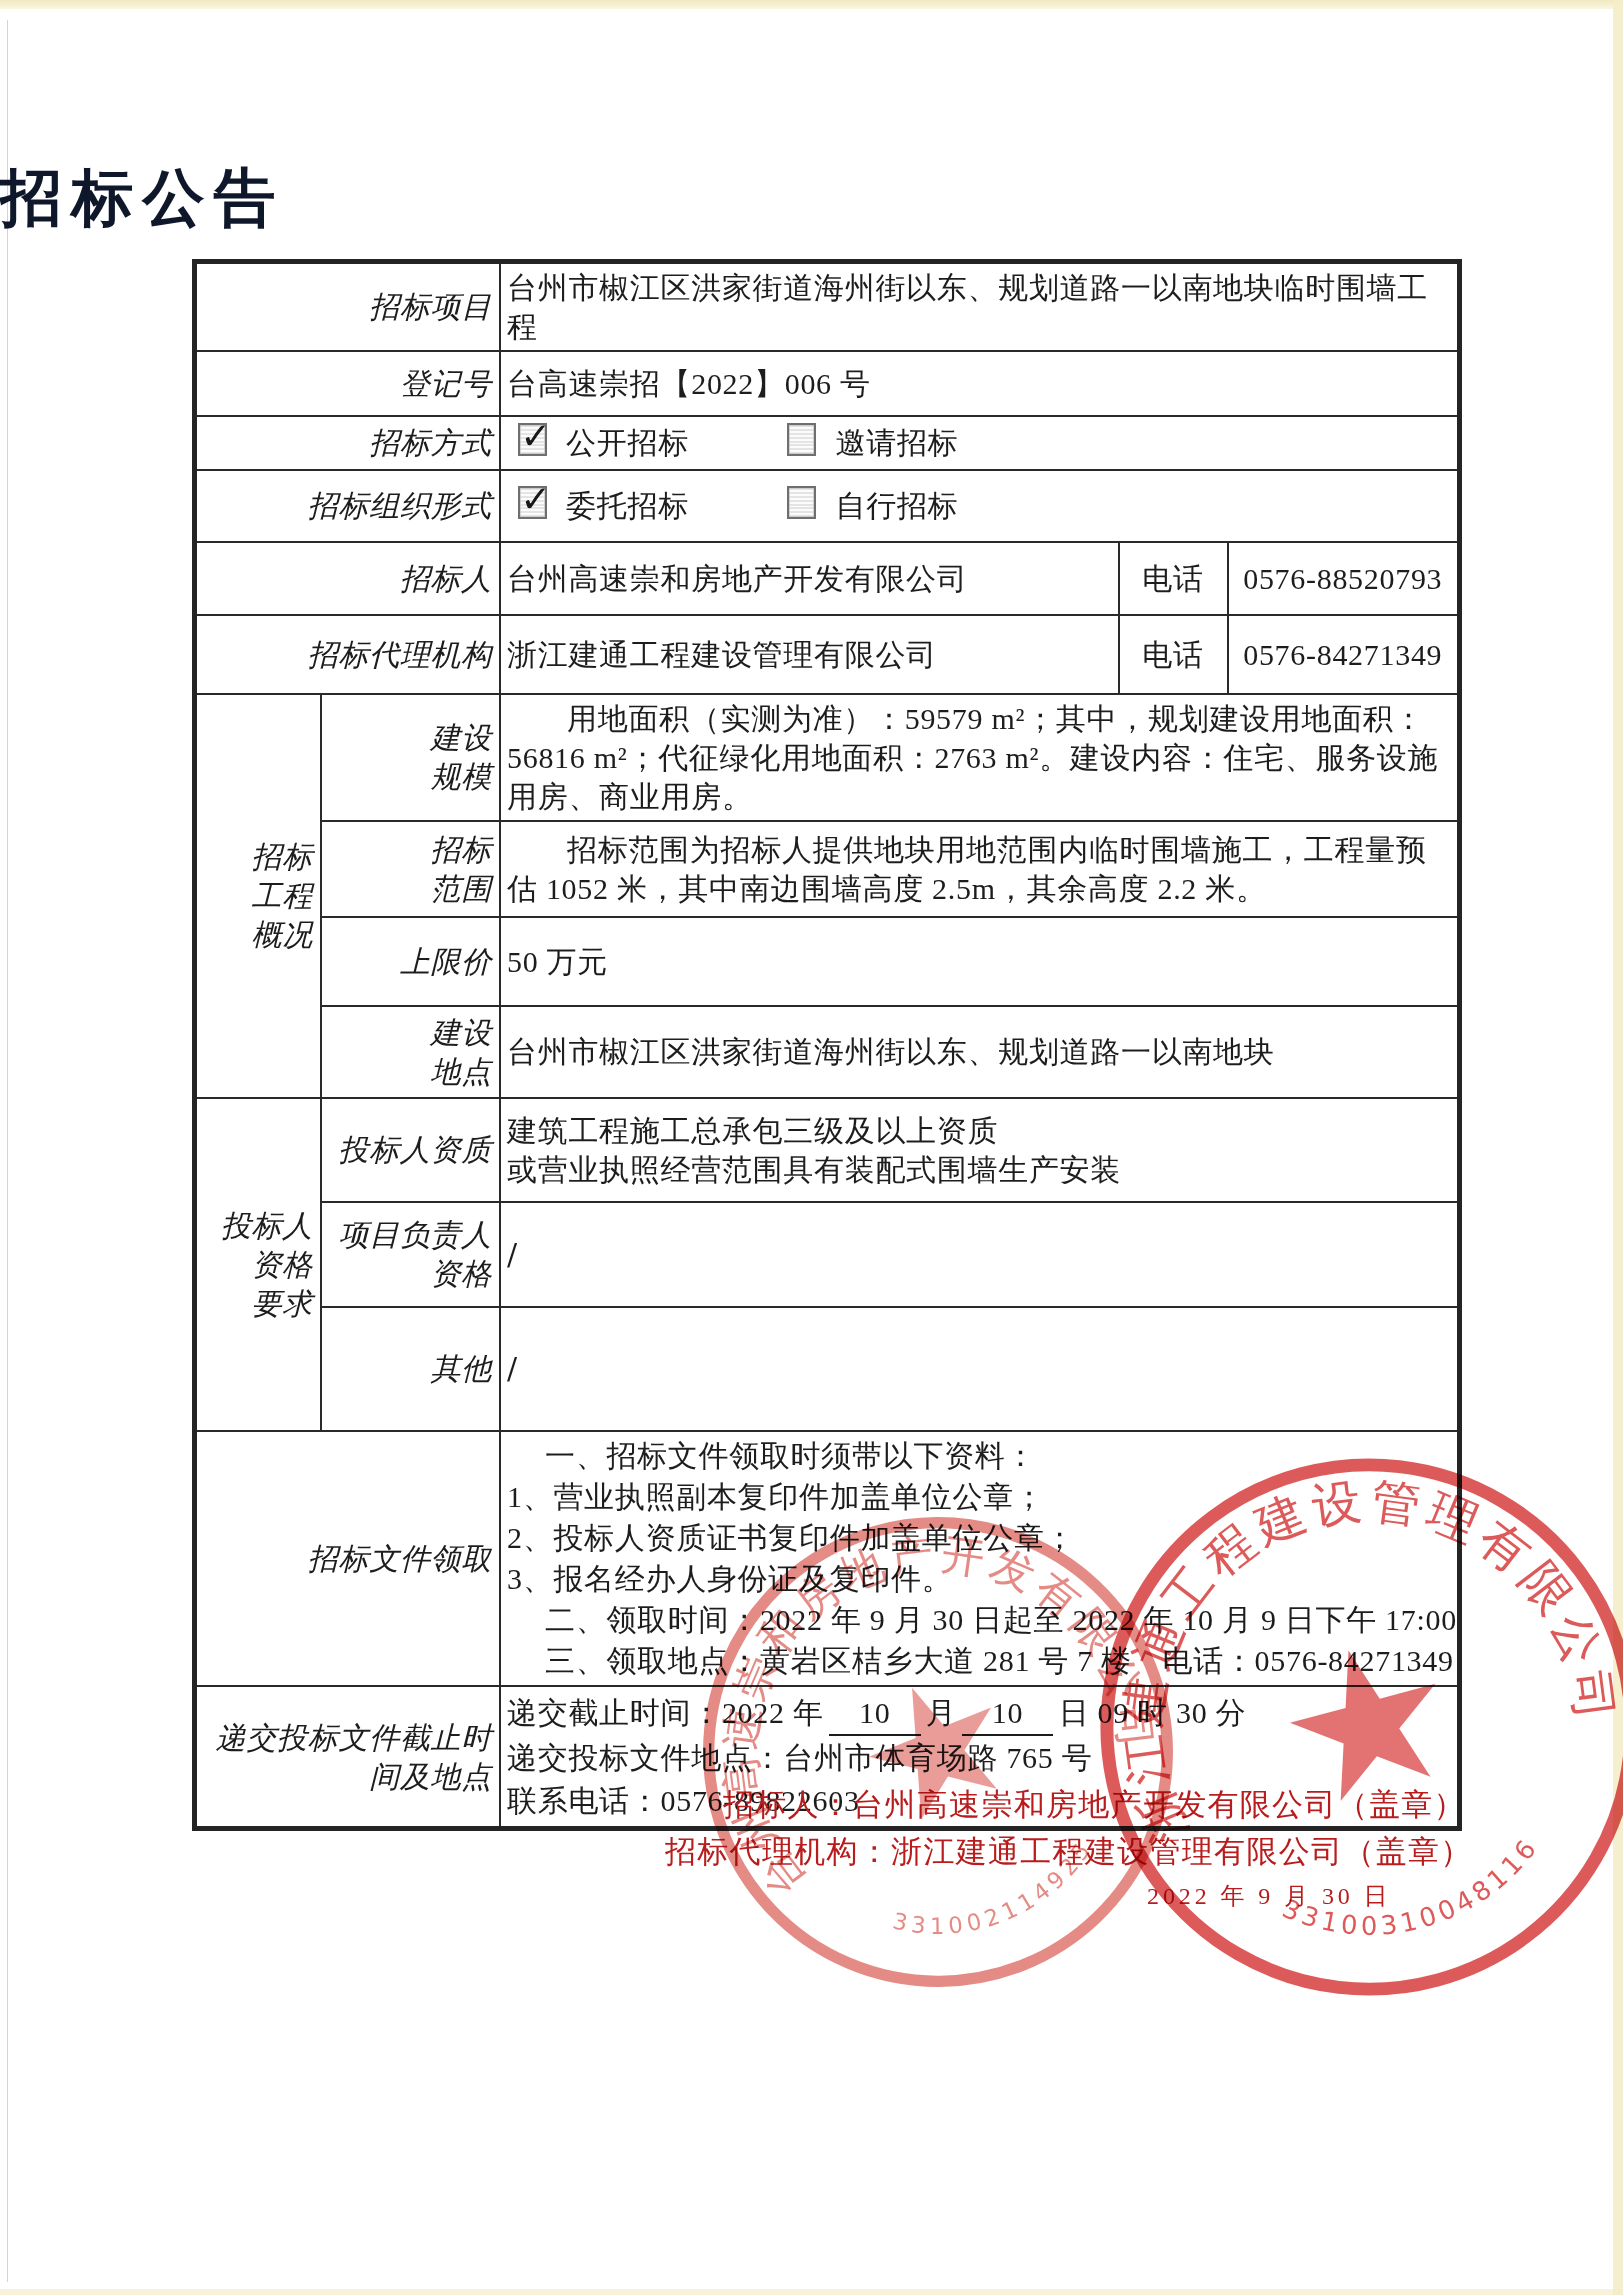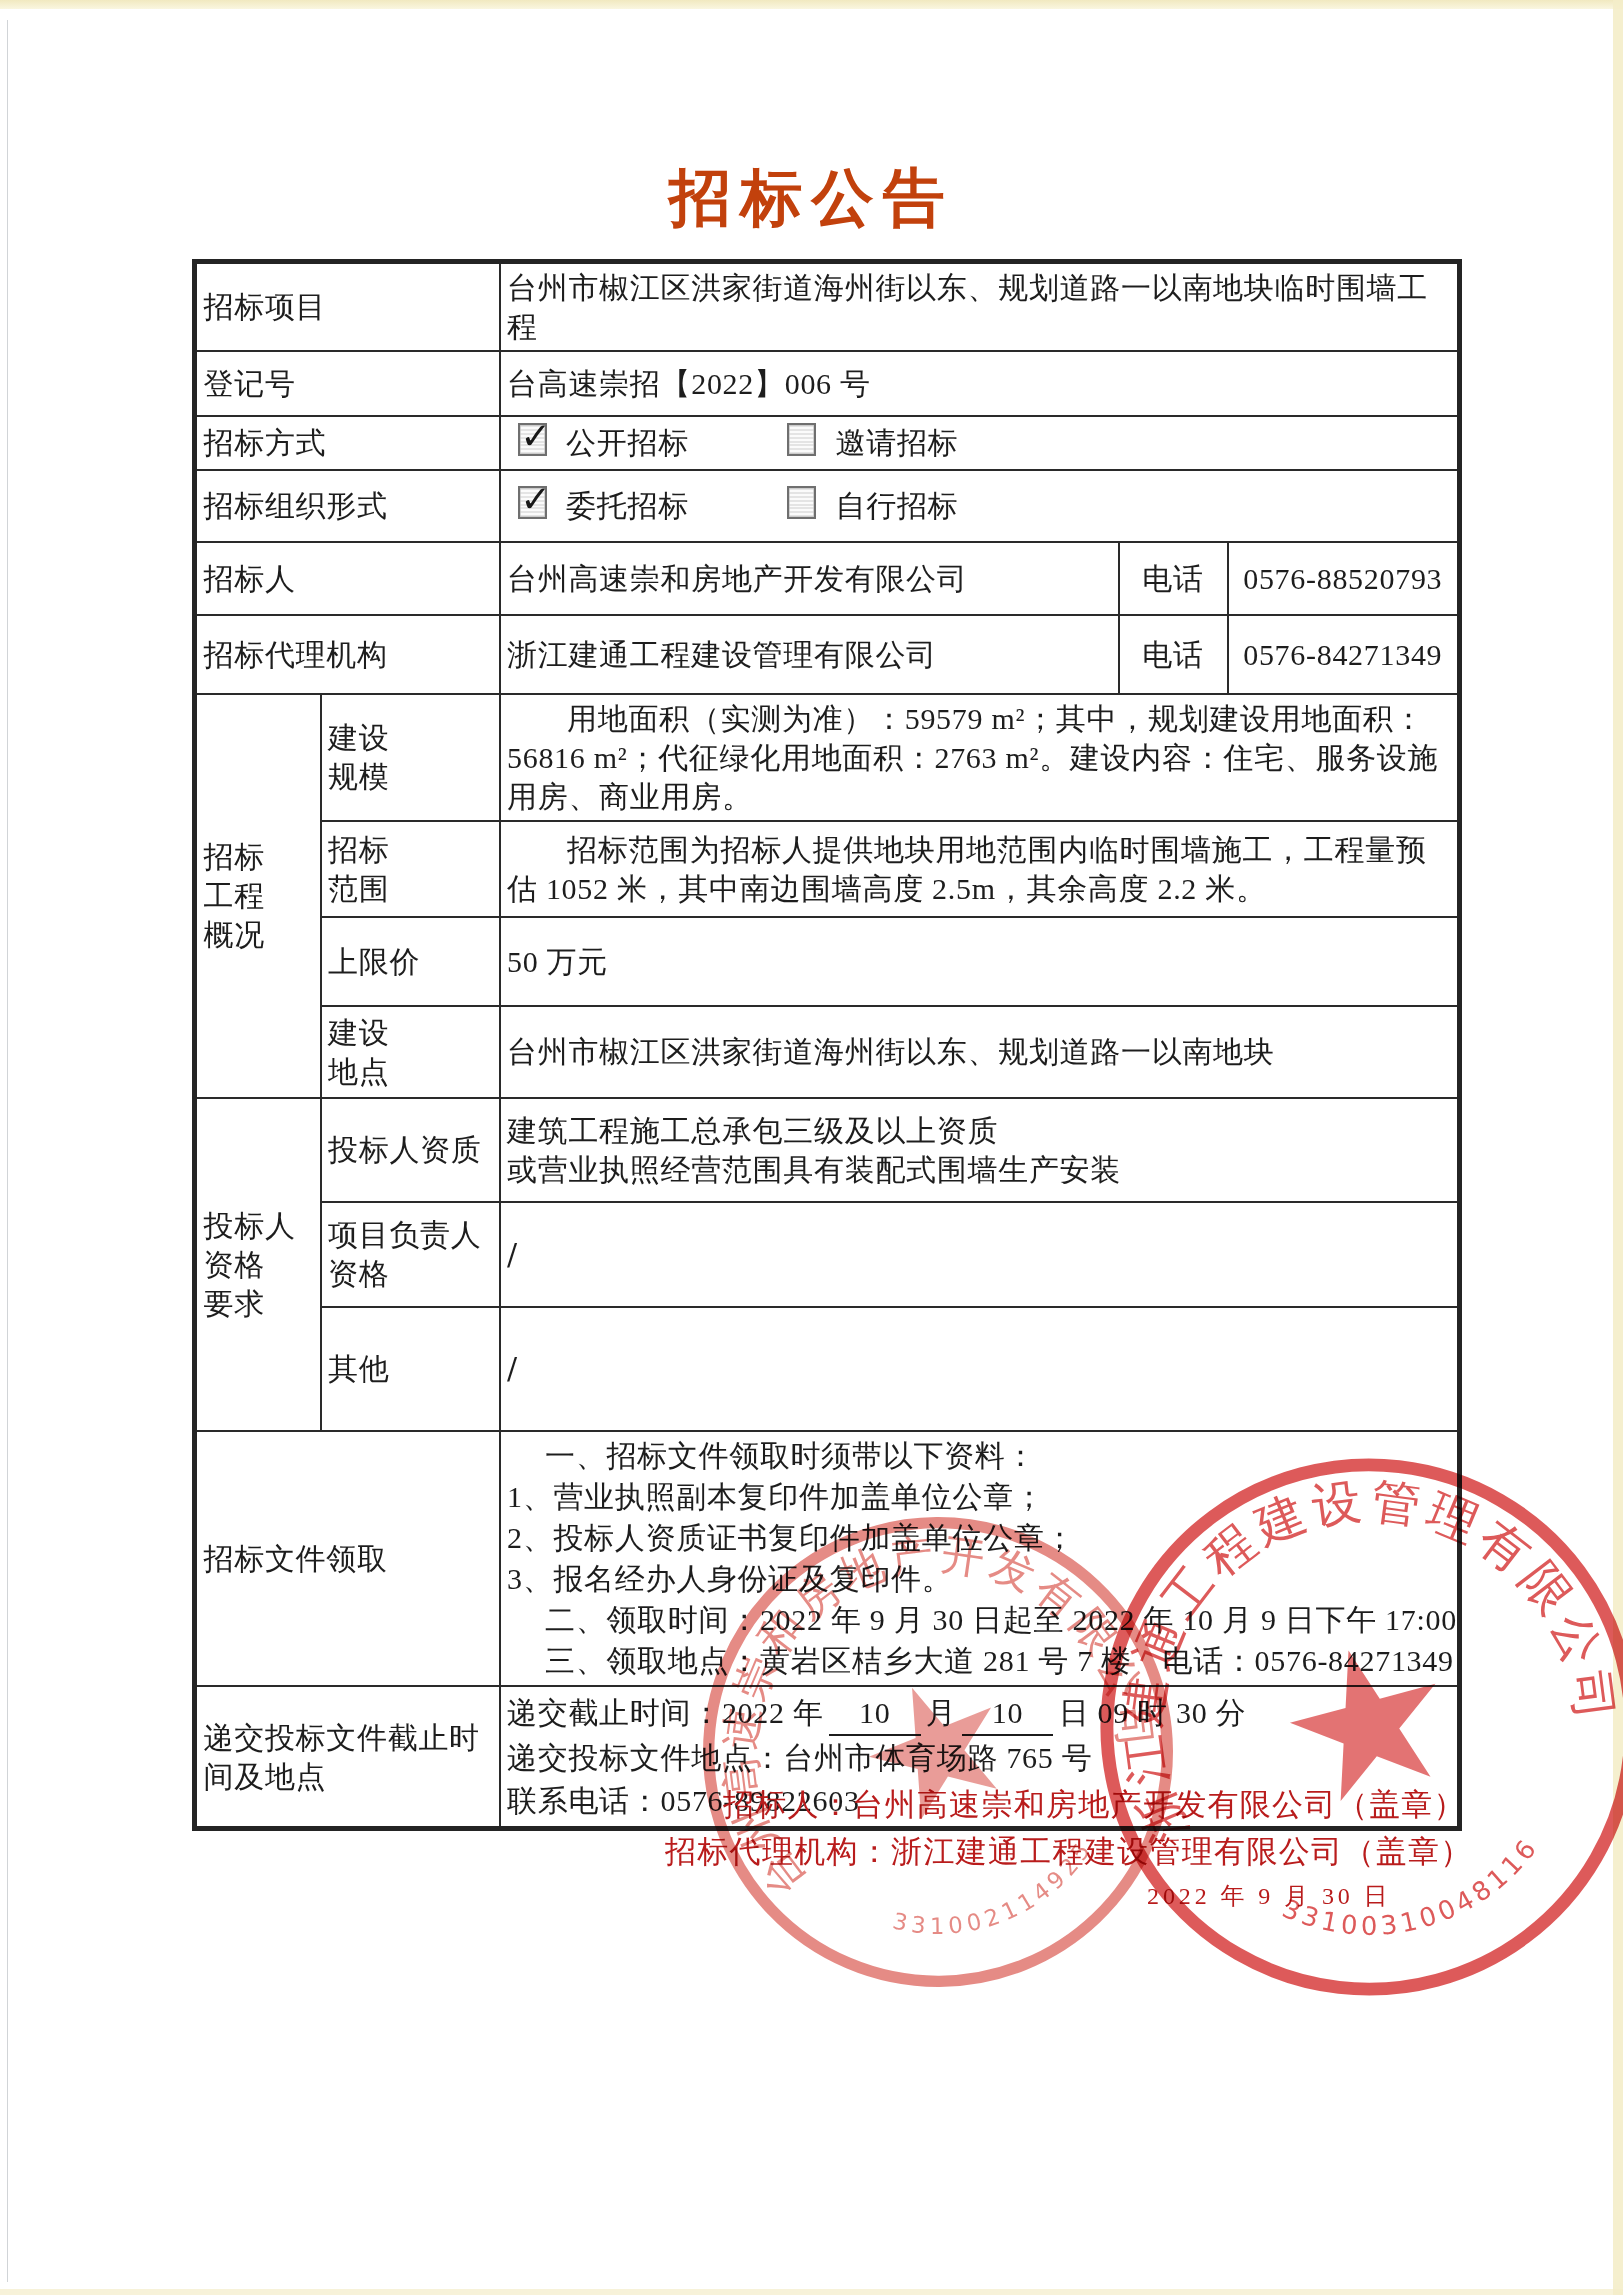--- a/index.html
+++ b/index.html
@@ -8,35 +8,35 @@
     overflow:hidden;font-family:"Liberation Serif","DejaVu Serif",serif;
     color:#1e1e1e;
   }
   
   .scan-strip-top{position:absolute;left:0;top:0;width:100%;height:8.5px;background:linear-gradient(#f1e9c0,#faf6e0);}
   .scan-strip-right{position:absolute;right:0;top:0;width:10.5px;height:100%;background:#f4edc9;opacity:.9;}
   .scan-strip-bottom{position:absolute;left:0;bottom:0;width:100%;height:6.5px;background:#f4edc9;opacity:.7;}
   .scan-line-left{position:absolute;left:7.2px;top:19.6px;bottom:13px;width:1.3px;background:#9aa0a6;opacity:.45;}
 
   .doc-title{
-    position:absolute;left:0;top:156px;width:100%;text-align:center;
-    font-size:62px;font-weight:bold;letter-spacing:9.2px;color:#c2410c;
+    position:absolute;left:0;top:156px;width:100%;
+    font-size:62px;font-weight:bold;letter-spacing:9.2px;color:#0f172a;
   }
 
   table.form{
     position:absolute;left:192px;top:259px;width:1265px;
     border-collapse:collapse;table-layout:fixed;
     border:5.2px solid #242424;
   }
   table.form td{
     border:2.6px solid #2a2a2a;vertical-align:middle;
     font-size:30px;line-height:1.3;letter-spacing:0.7px;color:#1d1d1d;
     padding:3.9px 6.5px;overflow:hidden;
   }
-  td.lbl{text-align:left;padding:3.9px 5.2px;}
+  td.lbl{text-align:right;padding:3.9px 5.2px;font-style:italic;}
   td.val{font-size:31px;padding-left:17px;}
   td.center{text-align:center;padding:3.9px 2.6px;}
   td.thick-top{border-top-width:4.6px;}
   .two-line{line-height:46px;}
   .tri-line{line-height:51px;}
 
   
   .cb-row{display:flex;align-items:center;gap:98px;padding-left:10.5px;}
   .opt{display:flex;align-items:center;gap:19.6px;}
   .cb{

